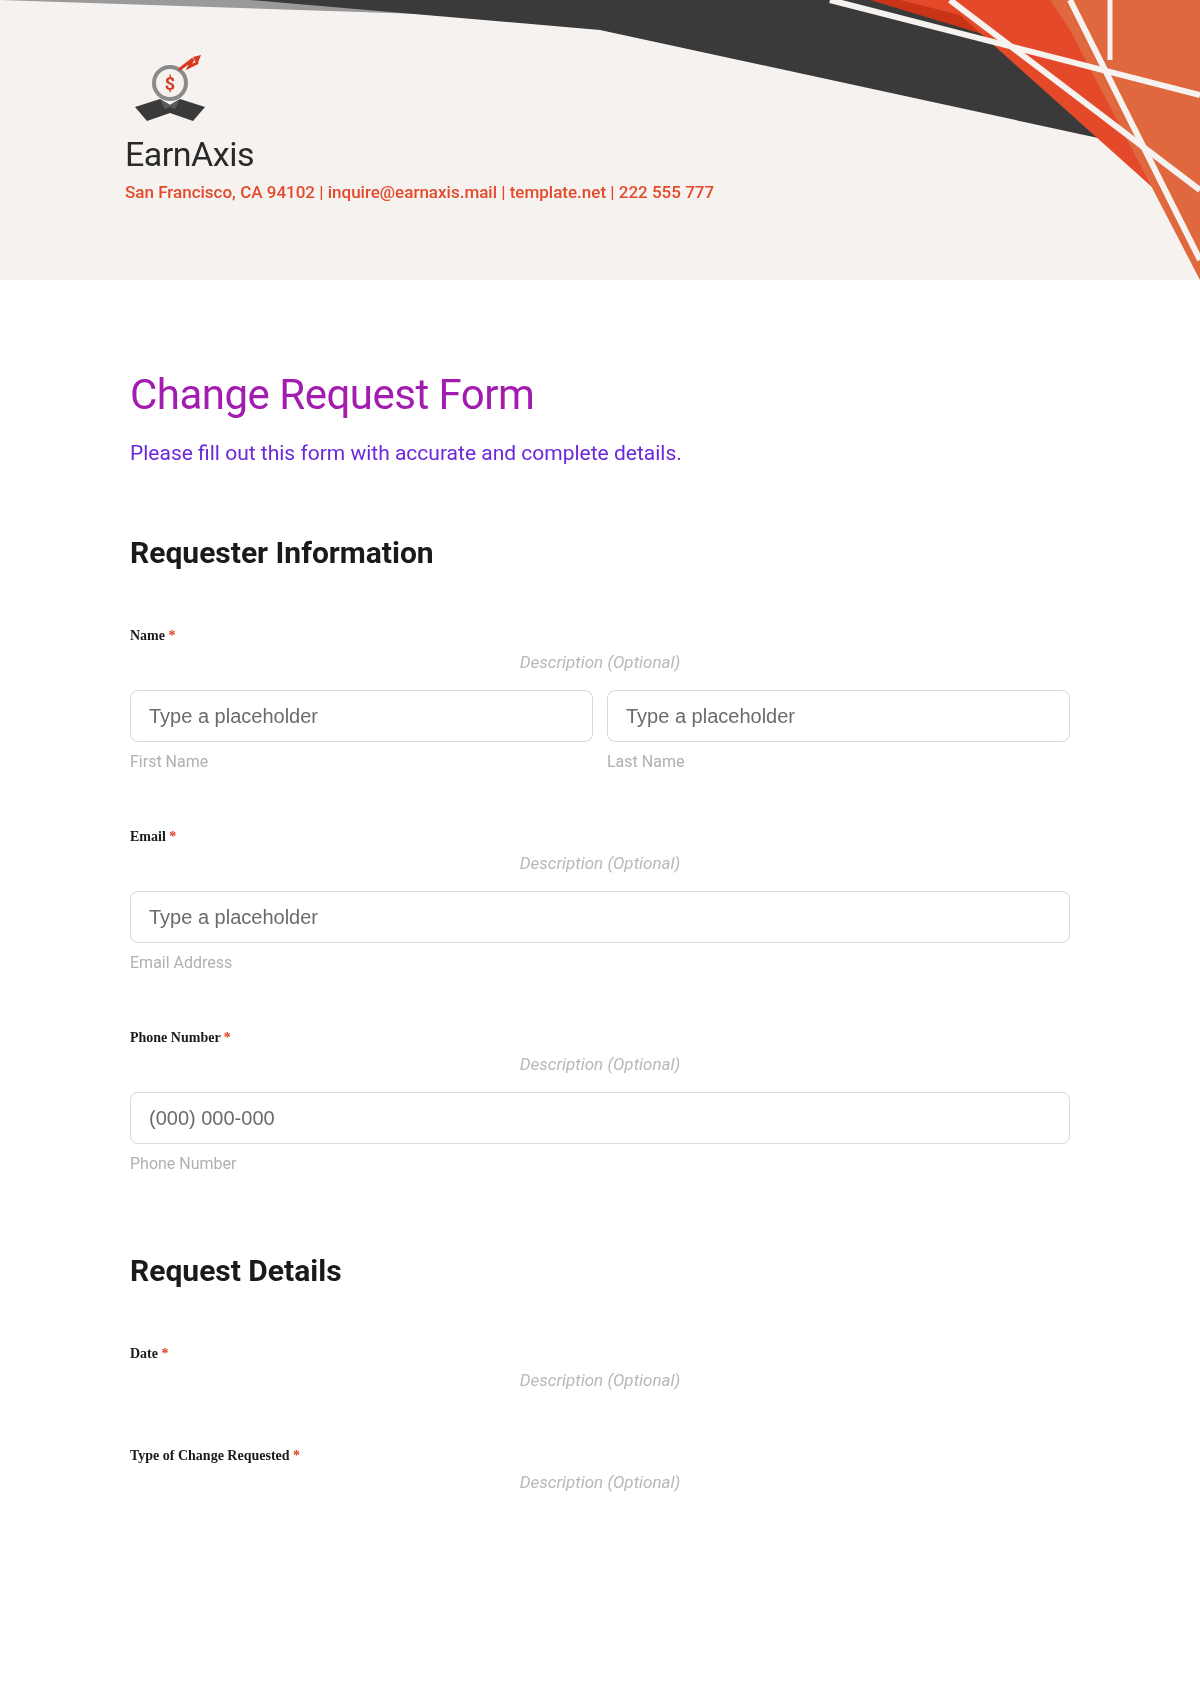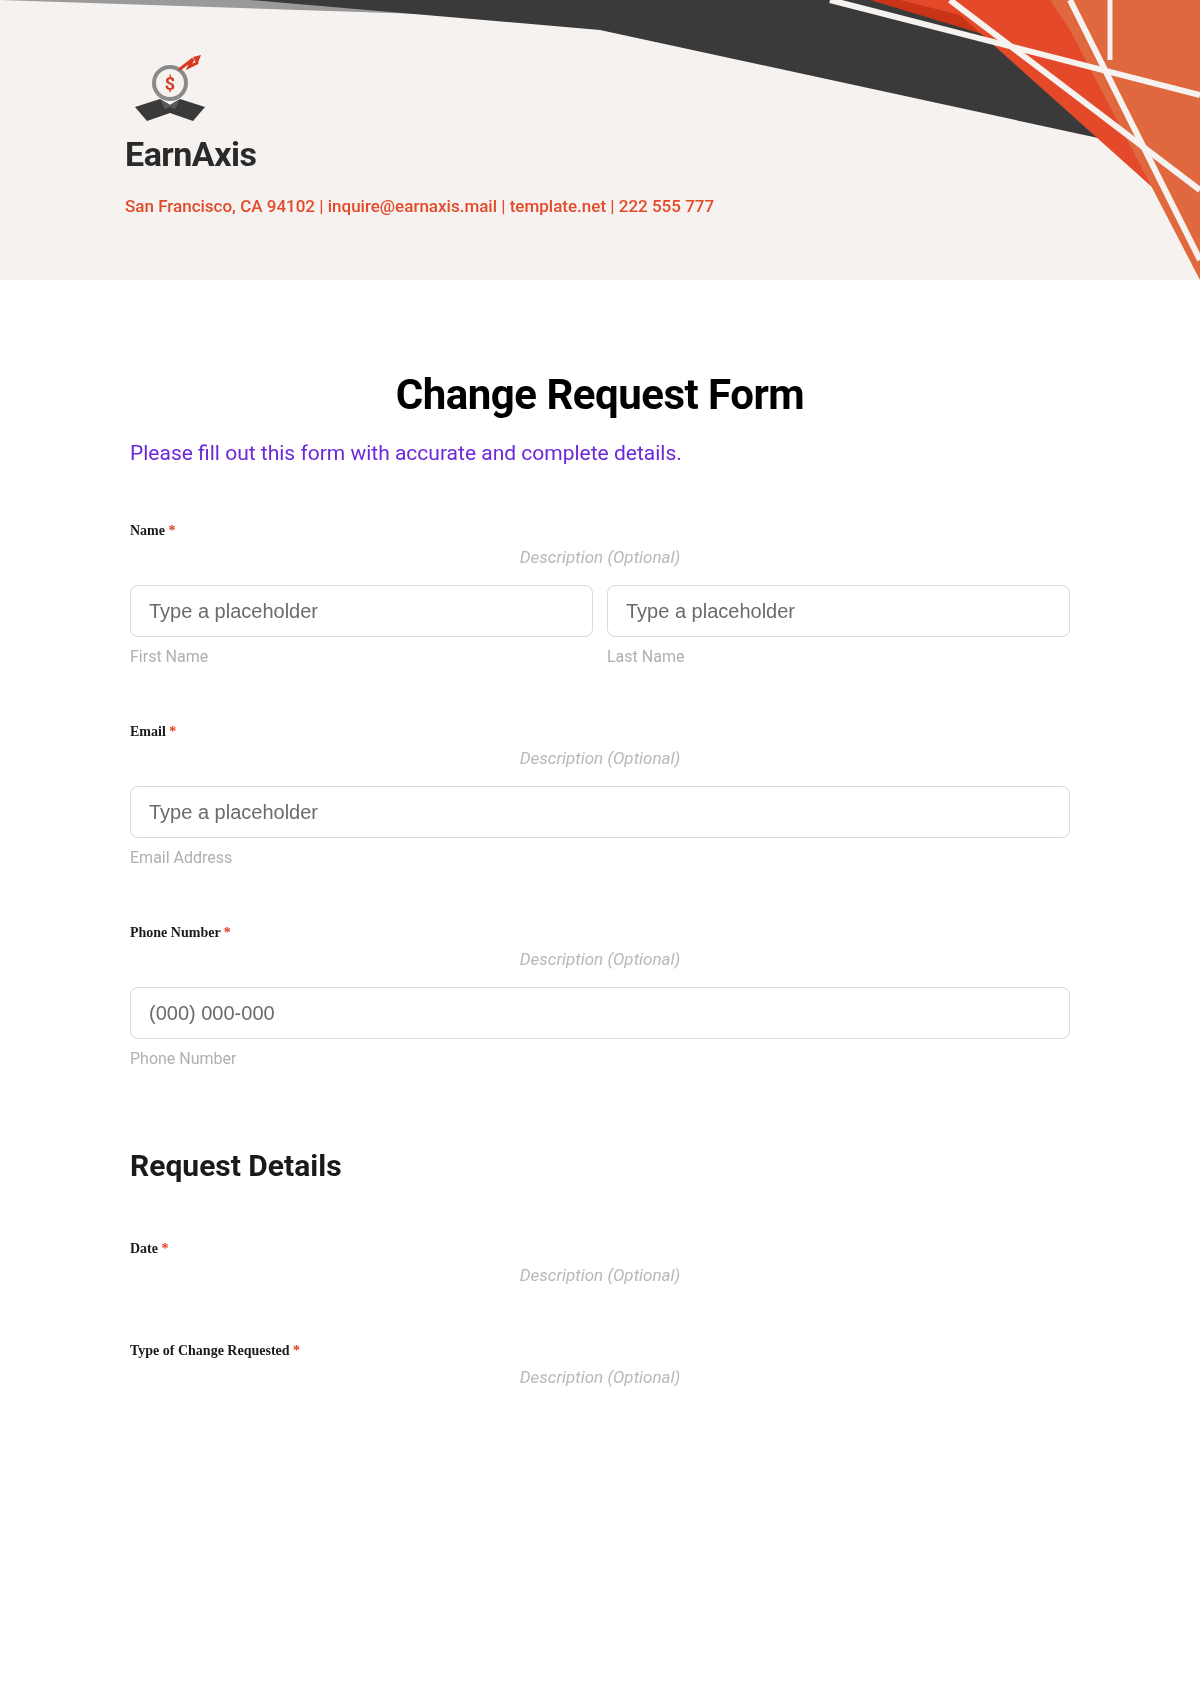--- a/index.html
+++ b/index.html
@@ -25,39 +25,38 @@
     left: 125px;
     top: 55px;
   }
   .logo-icon {
     width: 90px;
     height: 75px;
     position: relative;
   }
   .brand-name {
     font-size: 34px;
-    font-weight: 700;
+    font-weight: 400;
     color: #2a2a2a;
     margin-top: 4px;
     letter-spacing: -0.5px;
   }
   .brand-contact {
     font-size: 17px;
     color: #e44a2a;
-    margin-top: 22px;
+    margin-top: 8px;
     font-weight: 500;
   }
   .form-wrap {
     padding: 90px 130px 40px 130px;
   }
   .form-title {
-    text-align: center;
     font-size: 42px;
-    font-weight: 700;
-    color: #000000;
+    font-weight: 400;
+    color: #a21caf;
     letter-spacing: -0.5px;
   }
   .form-subtitle {
     font-size: 21px;
     color: #6d28d9;
     margin-top: 22px;
   }
   .section-heading {
     font-size: 30px;
     font-weight: 700;
@@ -143,20 +142,21 @@
     <div class="brand-name">EarnAxis</div>
     <div class="brand-contact">San Francisco, CA 94102 | inquire@earnaxis.mail | template.net | 222 555 777</div>
   </div>
 </div>
 
 <div class="form-wrap">
 
   <h1 class="form-title">Change Request Form</h1>
   <p class="form-subtitle">Please fill out this form with accurate and complete details.</p>
 
+  <h2 class="section-heading">Requester Information</h2>
 
   <div class="field-group">
     <div class="field-label">
       <span>Name</span>
       <span class="req-star">*</span>
     </div>
     <div class="field-desc">Description (Optional)</div>
     <div class="row-two">
       <div class="col">
         <input type="text" class="text-input" placeholder="Type a placeholder" style="">

